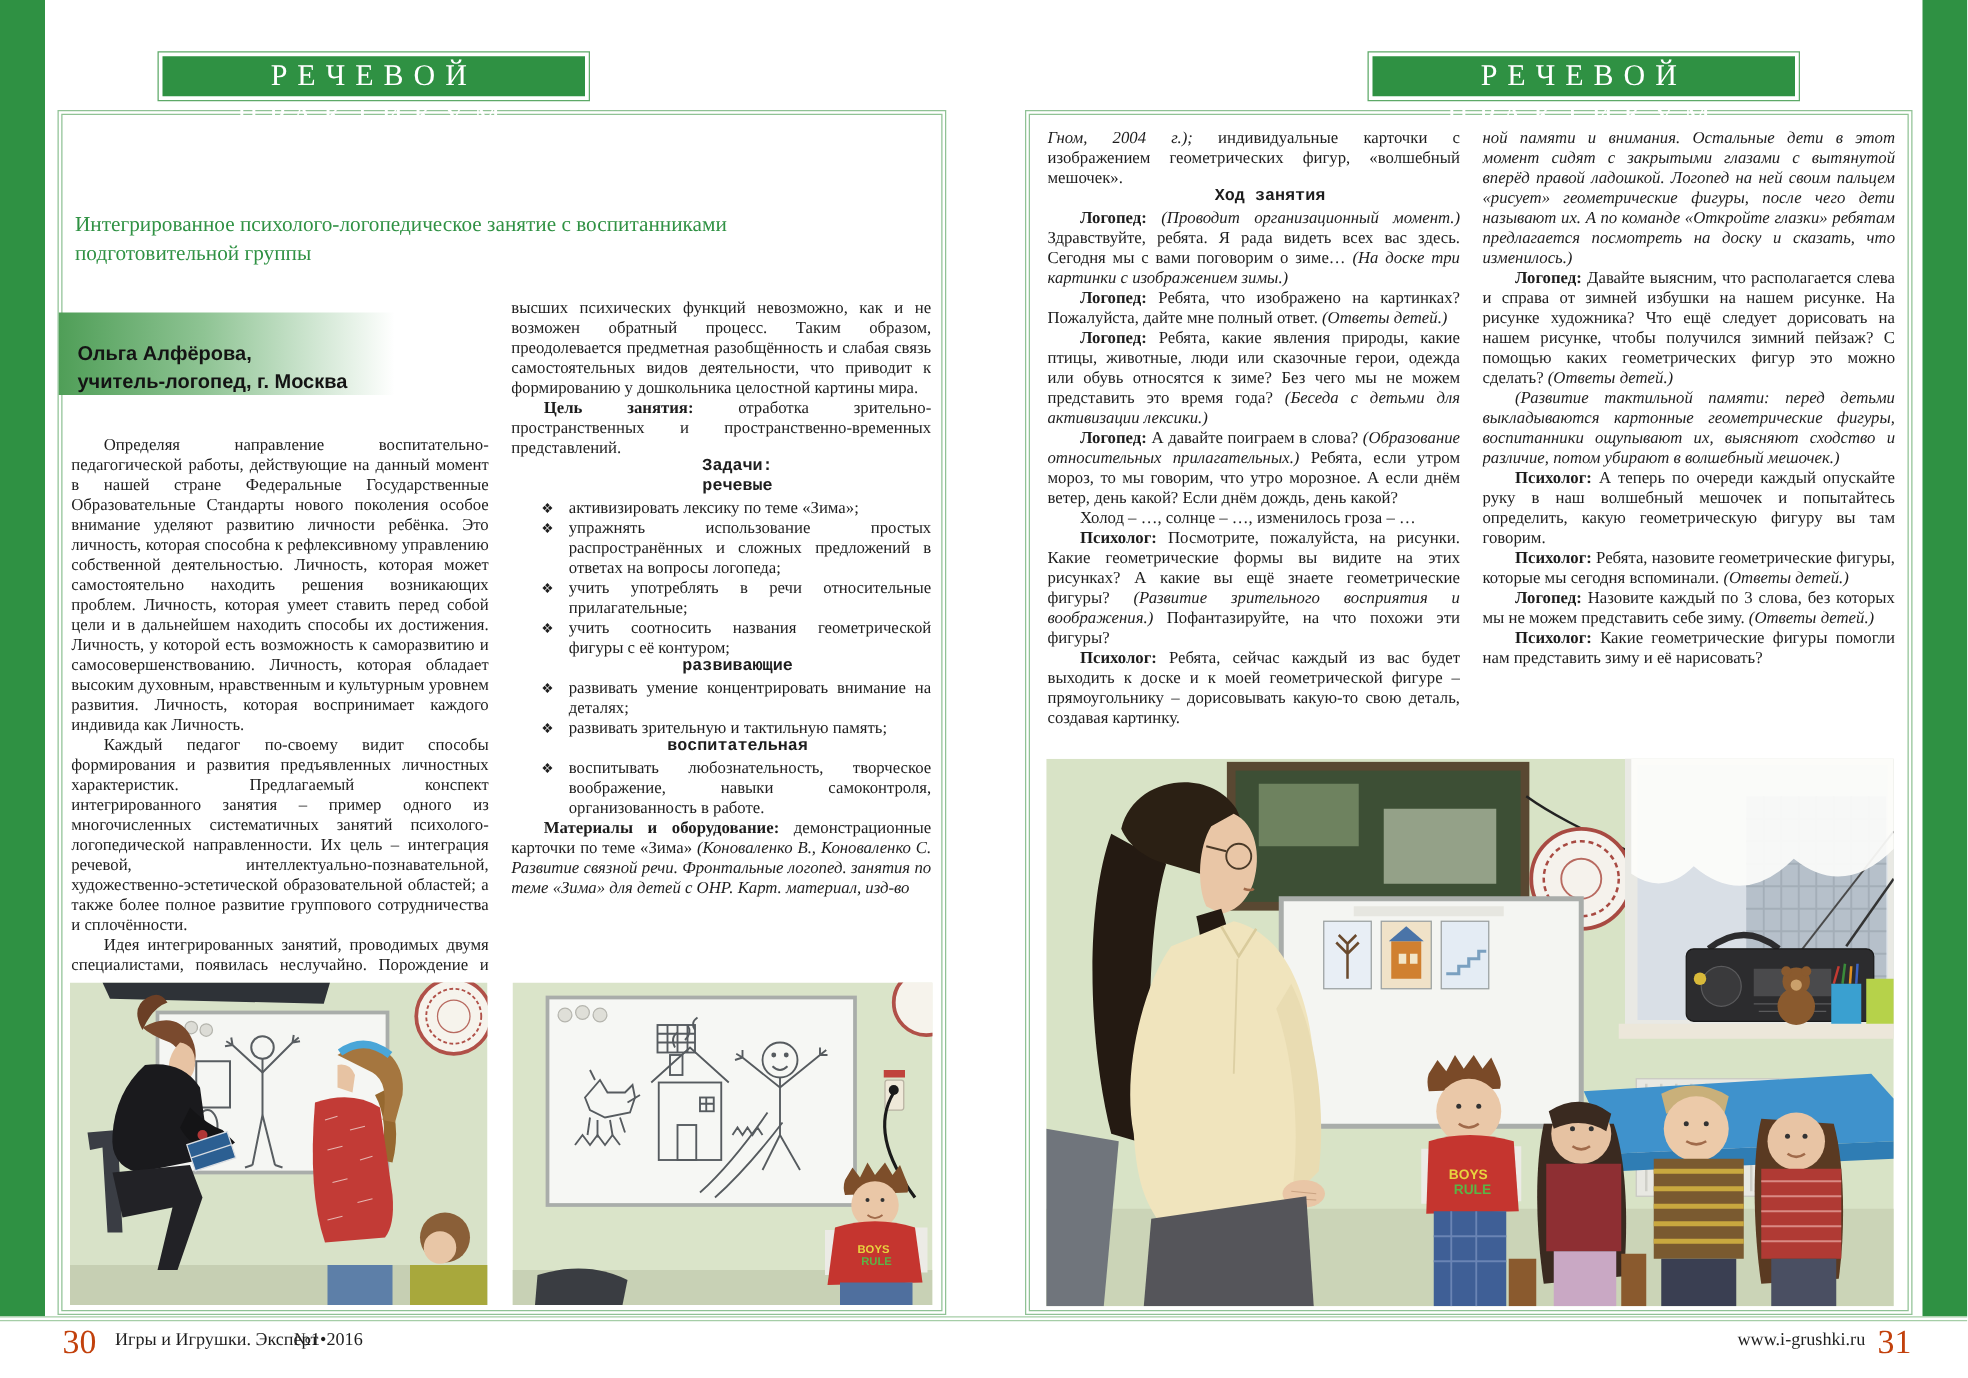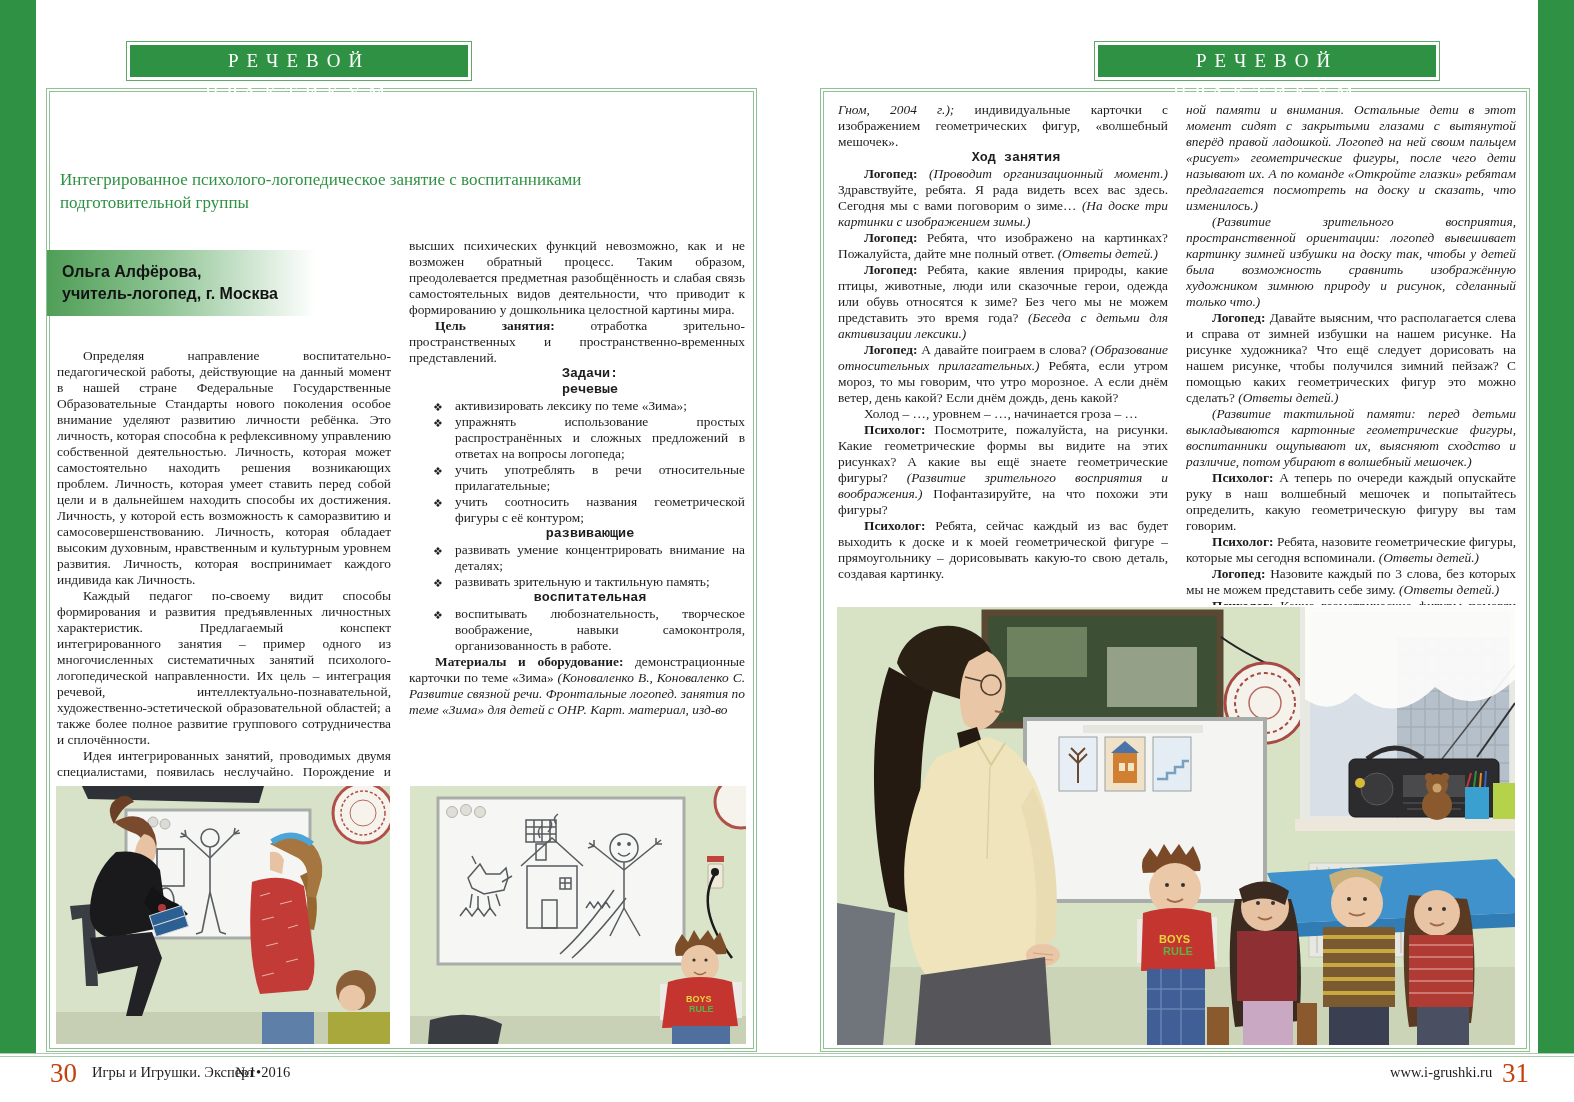--- a/index.html
+++ b/index.html
@@ -5,28 +5,28 @@
   html,body{margin:0;padding:0;background:#fff;}
   .canvas{position:relative;width:1574px;height:1102px;background:#fff;overflow:hidden;
           font-family:"Liberation Serif",serif;color:#1d1d1d;}
   .bar{position:absolute;top:0;width:36px;height:1053px;background:#2f9143;}
   .bar.left{left:0;} .bar.right{left:1538px;}
   .frame{position:absolute;top:88px;height:964px;border:1px solid #90c295;box-sizing:border-box;}
   .frame::after{content:"";position:absolute;inset:2px;border:1px solid #90c295;pointer-events:none;}
   .frame.lf{left:46px;width:711px;} .frame.rf{left:820px;width:710px;}
   .tab{position:absolute;top:41px;width:346px;background:#fff;border:1px solid #5ea968;padding:3px;box-sizing:border-box;z-index:3;}
   .tab.lt{left:126px;} .tab.rt{left:1094px;}
-  .tab-inner{background:#2f9143;color:#fff;text-align:center;font-size:19px;height:32px;line-height:32px;
+  .tab-inner{background:#2f9143;color:#fff;text-align:center;font-size:24px;height:32px;line-height:32px;
              letter-spacing:8px;font-family:"Liberation Serif",serif;}
   .title{position:absolute;left:60px;top:98px;width:700px;margin:0;font-size:42px;font-weight:400;
          color:#2e8c3e;font-family:"Liberation Serif",serif;z-index:2;}
   .subtitle{position:absolute;left:60px;top:168px;width:620px;font-size:17px;line-height:23px;color:#2f9143;z-index:2;}
   .author{position:absolute;left:47px;top:250px;width:292px;height:66px;z-index:2;
           background:linear-gradient(90deg,#4f9e57 0%,#8fc494 40%,rgba(255,255,255,0) 92%);
-          padding:11px 0 0 15px;box-sizing:border-box;
+          padding:23px 0 0 15px;box-sizing:border-box;
           font-family:"Liberation Sans",sans-serif;font-weight:bold;font-size:16px;line-height:22px;color:#141414;}
   .col{position:absolute;font-size:13.4px;line-height:16px;overflow:hidden;z-index:2;
        hyphens:auto;-webkit-hyphens:auto;}
   .col.c1{left:57px; top:348px;width:334px;height:434px;}
   .col.c2{left:409px;top:238px;width:336px;height:546px;}
   .col.c3{left:838px;top:102px;width:330px;height:503px;}
   .col.c4{left:1186px;top:102px;width:330px;height:503px;}
   .para{margin:0;text-align:justify;text-indent:26px;}
   .para.noind{text-indent:0;}
   .para.head{text-indent:26px;text-align:center;font-weight:bold;font-family:Liberation Mono, monospace;}
@@ -94,27 +94,26 @@
       <div class="para bullet"><span class="mark">❖</span><span>воспитывать любознательность, творческое воображение, навыки самоконтроля, организованность в работе.</span></div>
       <div class="para "><span class="b">Материалы и оборудование:</span><span> демонстрационные карточки по теме «Зима» </span><span class="i">(Коноваленко В., Коноваленко С. Развитие связной речи. Фронтальные логопед. занятия по теме «Зима» для детей с ОНР. Карт. материал, изд-во</span></div>
     </div>
   <div class="col c3">
       <div class="para noind"><span class="i">Гном, 2004 г.);</span><span> индивидуальные карточки с изображением геометрических фигур, «волшебный мешочек».</span></div>
       <div class="para head"><span class="b">Ход занятия</span></div>
       <div class="para "><span class="b">Логопед: </span><span class="i">(Проводит организационный момент.) </span><span>Здравствуйте, ребята. Я рада видеть всех вас здесь. Сегодня мы с вами поговорим о зиме… </span><span class="i">(На доске три картинки с изображением зимы.)</span></div>
       <div class="para "><span class="b">Логопед: </span><span>Ребята, что изображено на картинках? Пожалуйста, дайте мне полный ответ. </span><span class="i">(Ответы детей.)</span></div>
       <div class="para "><span class="b">Логопед: </span><span>Ребята, какие явления природы, какие птицы, животные, люди или сказочные герои, одежда или обувь относятся к зиме? Без чего мы не можем представить это время года? </span><span class="i">(Беседа с детьми для активизации лексики.)</span></div>
       <div class="para "><span class="b">Логопед: </span><span>А давайте поиграем в слова? </span><span class="i">(Образование относительных прилагательных.) </span><span>Ребята, если утром мороз, то мы говорим, что утро морозное. А если днём ветер, день какой? Если днём дождь, день какой?</span></div>
-      <div class="para "><span>Холод – …, уровнем – …, начинается гроза – …</span></div>
+      <div class="para "><span>Холод – …, солнце – …, изменилось гроза – …</span></div>
       <div class="para "><span class="b">Психолог: </span><span>Посмотрите, пожалуйста, на рисунки. Какие геометрические формы вы видите на этих рисунках? А какие вы ещё знаете геометрические фигуры? </span><span class="i">(Развитие зрительного восприятия и воображения.) </span><span>Пофантазируйте, на что похожи эти фигуры?</span></div>
       <div class="para "><span class="b">Психолог: </span><span>Ребята, сейчас каждый из вас будет выходить к доске и к моей геометрической фигуре – прямоугольнику – дорисовывать какую-то свою деталь, создавая картинку. </span></div>
     </div>
   <div class="col c4">
       <div class="para noind"><span class="i">ной памяти и внимания. Остальные дети в этот момент сидят с закрытыми глазами с вытянутой вперёд правой ладошкой. Логопед на ней своим пальцем «рисует» геометрические фигуры, после чего дети называют их. А по команде «Откройте глазки» ребятам предлагается посмотреть на доску и сказать, что изменилось.)</span></div>
-      <div class="para "><span class="i">(Развитие зрительного восприятия, пространственной ориентации: логопед вывешивает картинку зимней избушки на доску так, чтобы у детей была возможность сравнить изображённую художником зимнюю природу и рисунок, сделанный только что.)</span></div>
       <div class="para "><span class="b">Логопед: </span><span>Давайте выясним, что располагается слева и справа от зимней избушки на нашем рисунке. На рисунке художника? Что ещё следует дорисовать на нашем рисунке, чтобы получился зимний пейзаж? С помощью каких геометрических фигур это можно сделать? </span><span class="i">(Ответы детей.)</span></div>
       <div class="para "><span class="i">(Развитие тактильной памяти: перед детьми выкладываются картонные геометрические фигуры, воспитанники ощупывают их, выясняют сходство и различие, потом убирают в волшебный мешочек.)</span></div>
       <div class="para "><span class="b">Психолог: </span><span>А теперь по очереди каждый опускайте руку в наш волшебный мешочек и попытайтесь определить, какую геометрическую фигуру вы там говорим.</span></div>
       <div class="para "><span class="b">Психолог: </span><span>Ребята, назовите геометрические фигуры, которые мы сегодня вспоминали. </span><span class="i">(Ответы детей.)</span></div>
       <div class="para "><span class="b">Логопед: </span><span>Назовите каждый по 3 слова, без которых мы не можем представить себе зиму. </span><span class="i">(Ответы детей.)</span></div>
       <div class="para "><span class="b">Психолог: </span><span>Какие геометрические фигуры помогли нам представить зиму и её нарисовать? </span></div>
     </div>
 
   <svg class="photo p1" viewBox="0 0 334 258" preserveAspectRatio="none">
     <rect width="334" height="258" fill="#d8e2c8"></rect>

